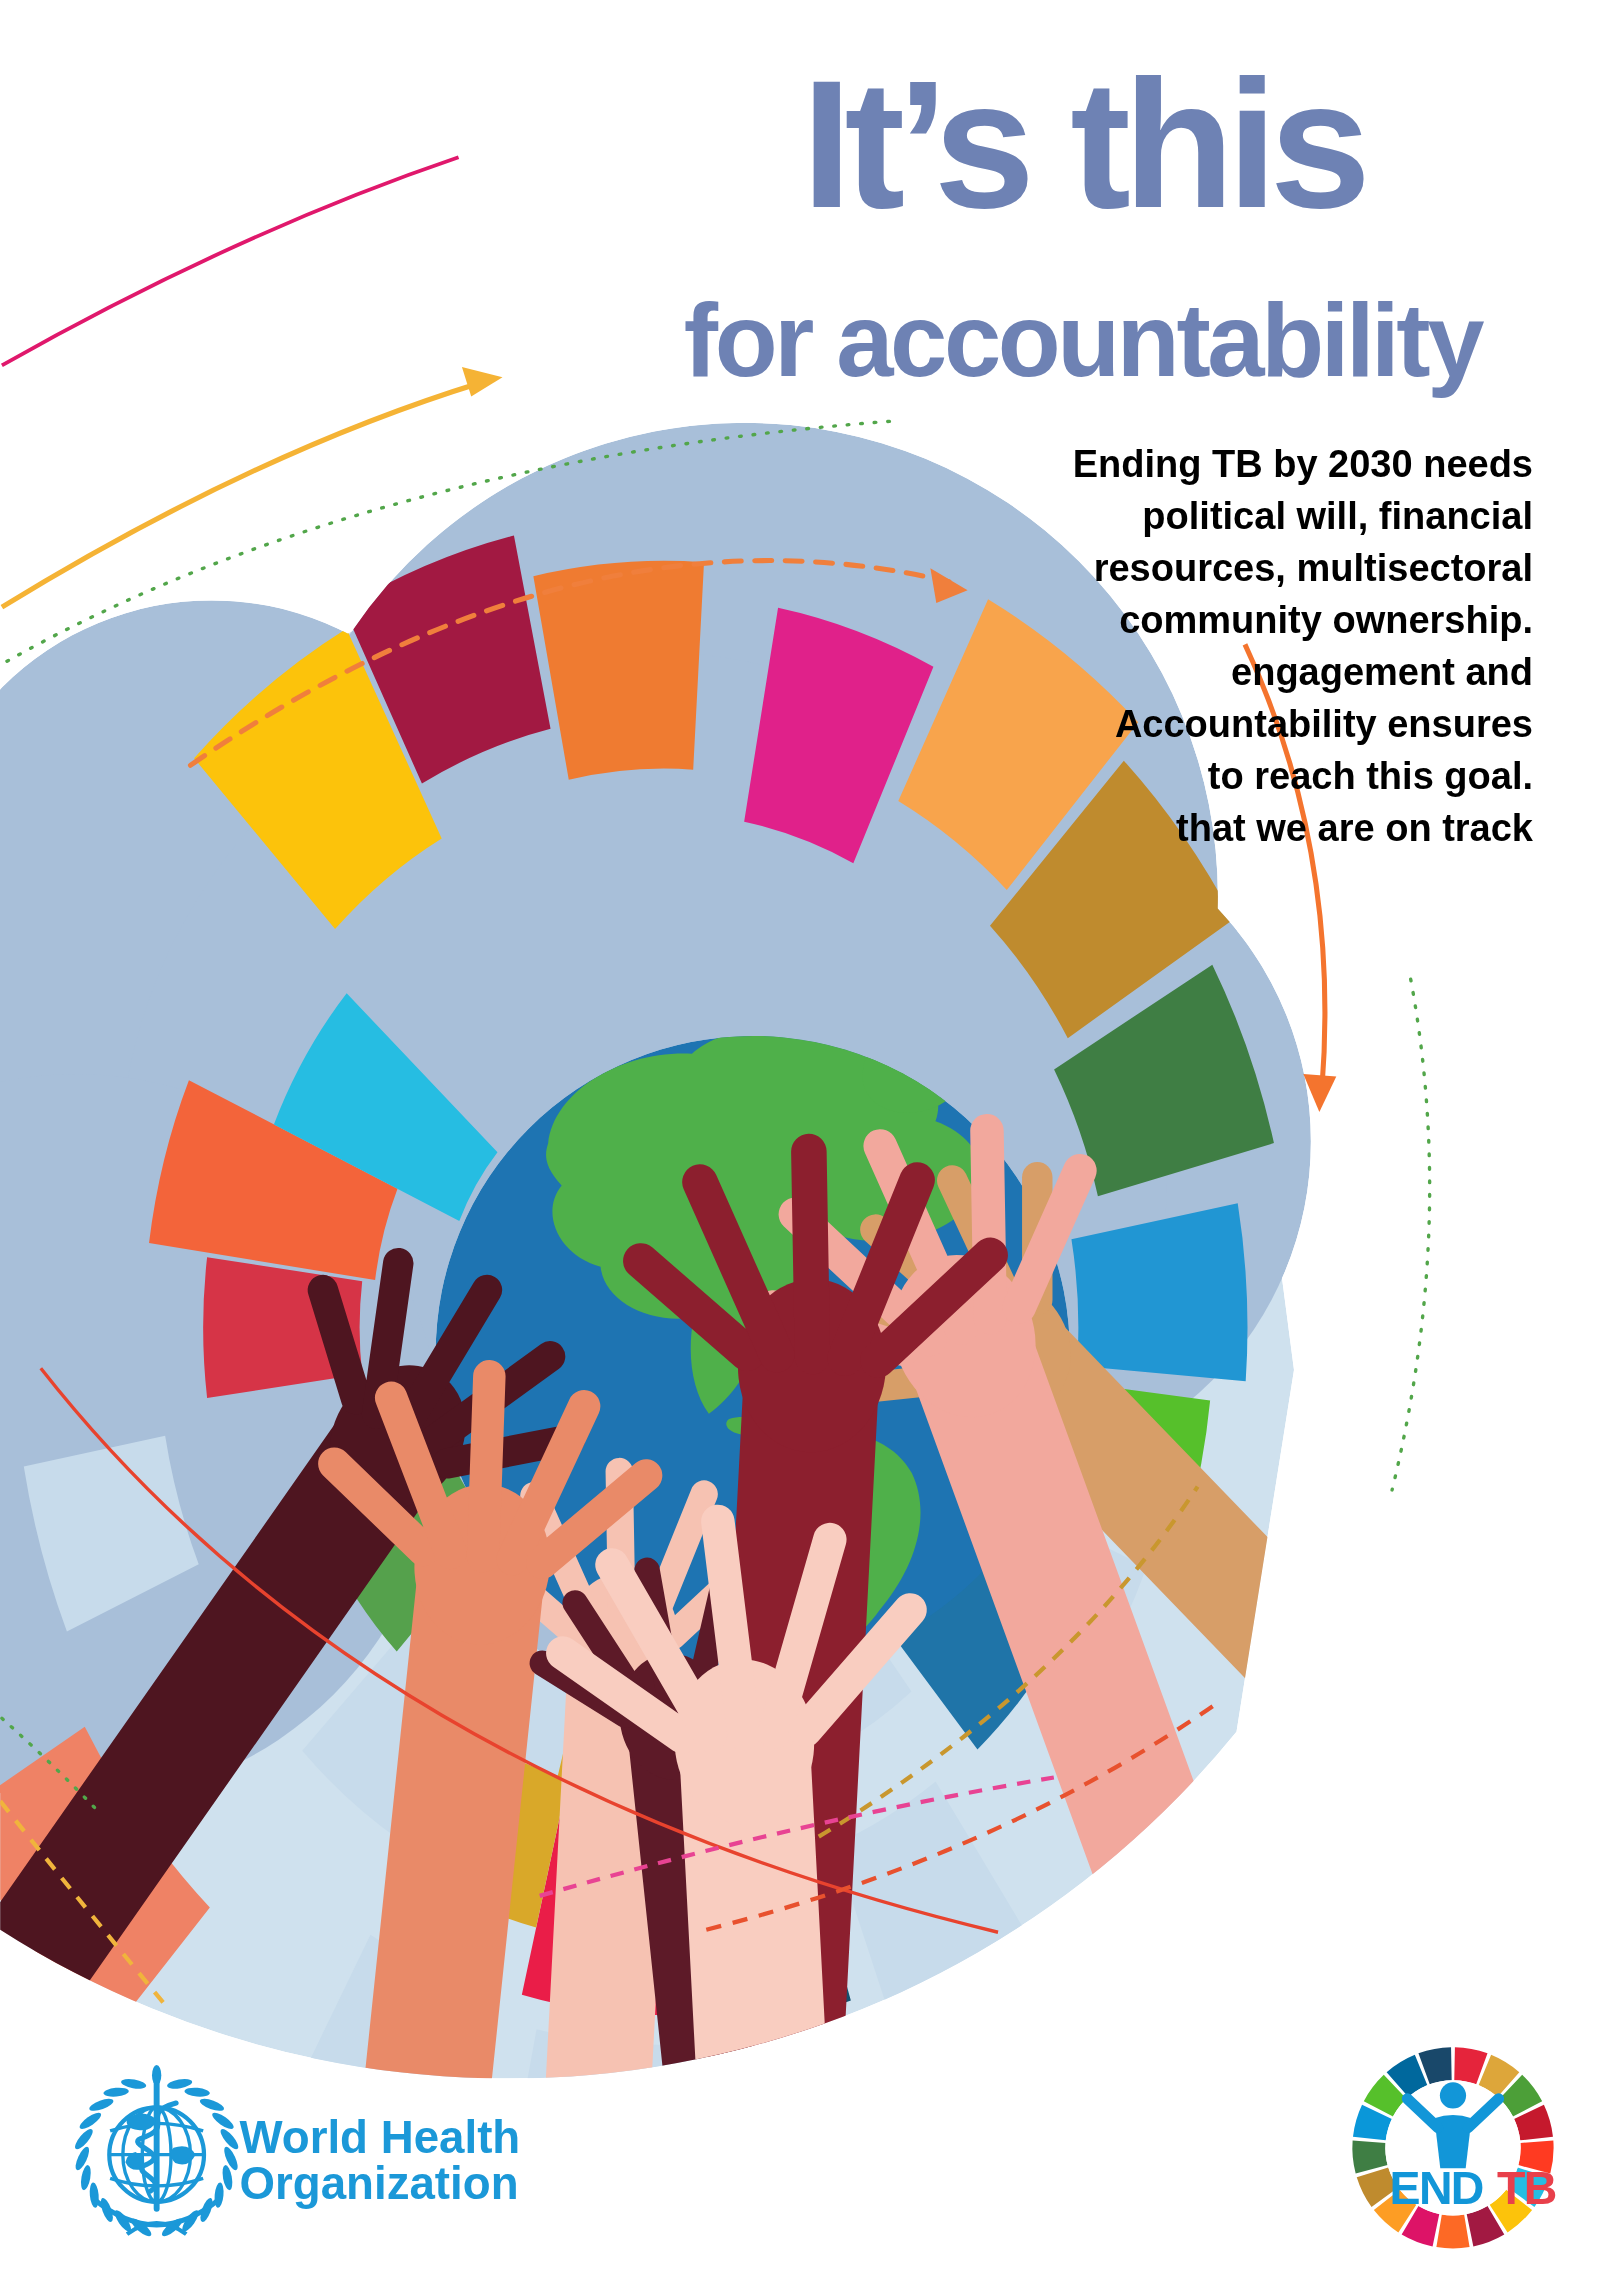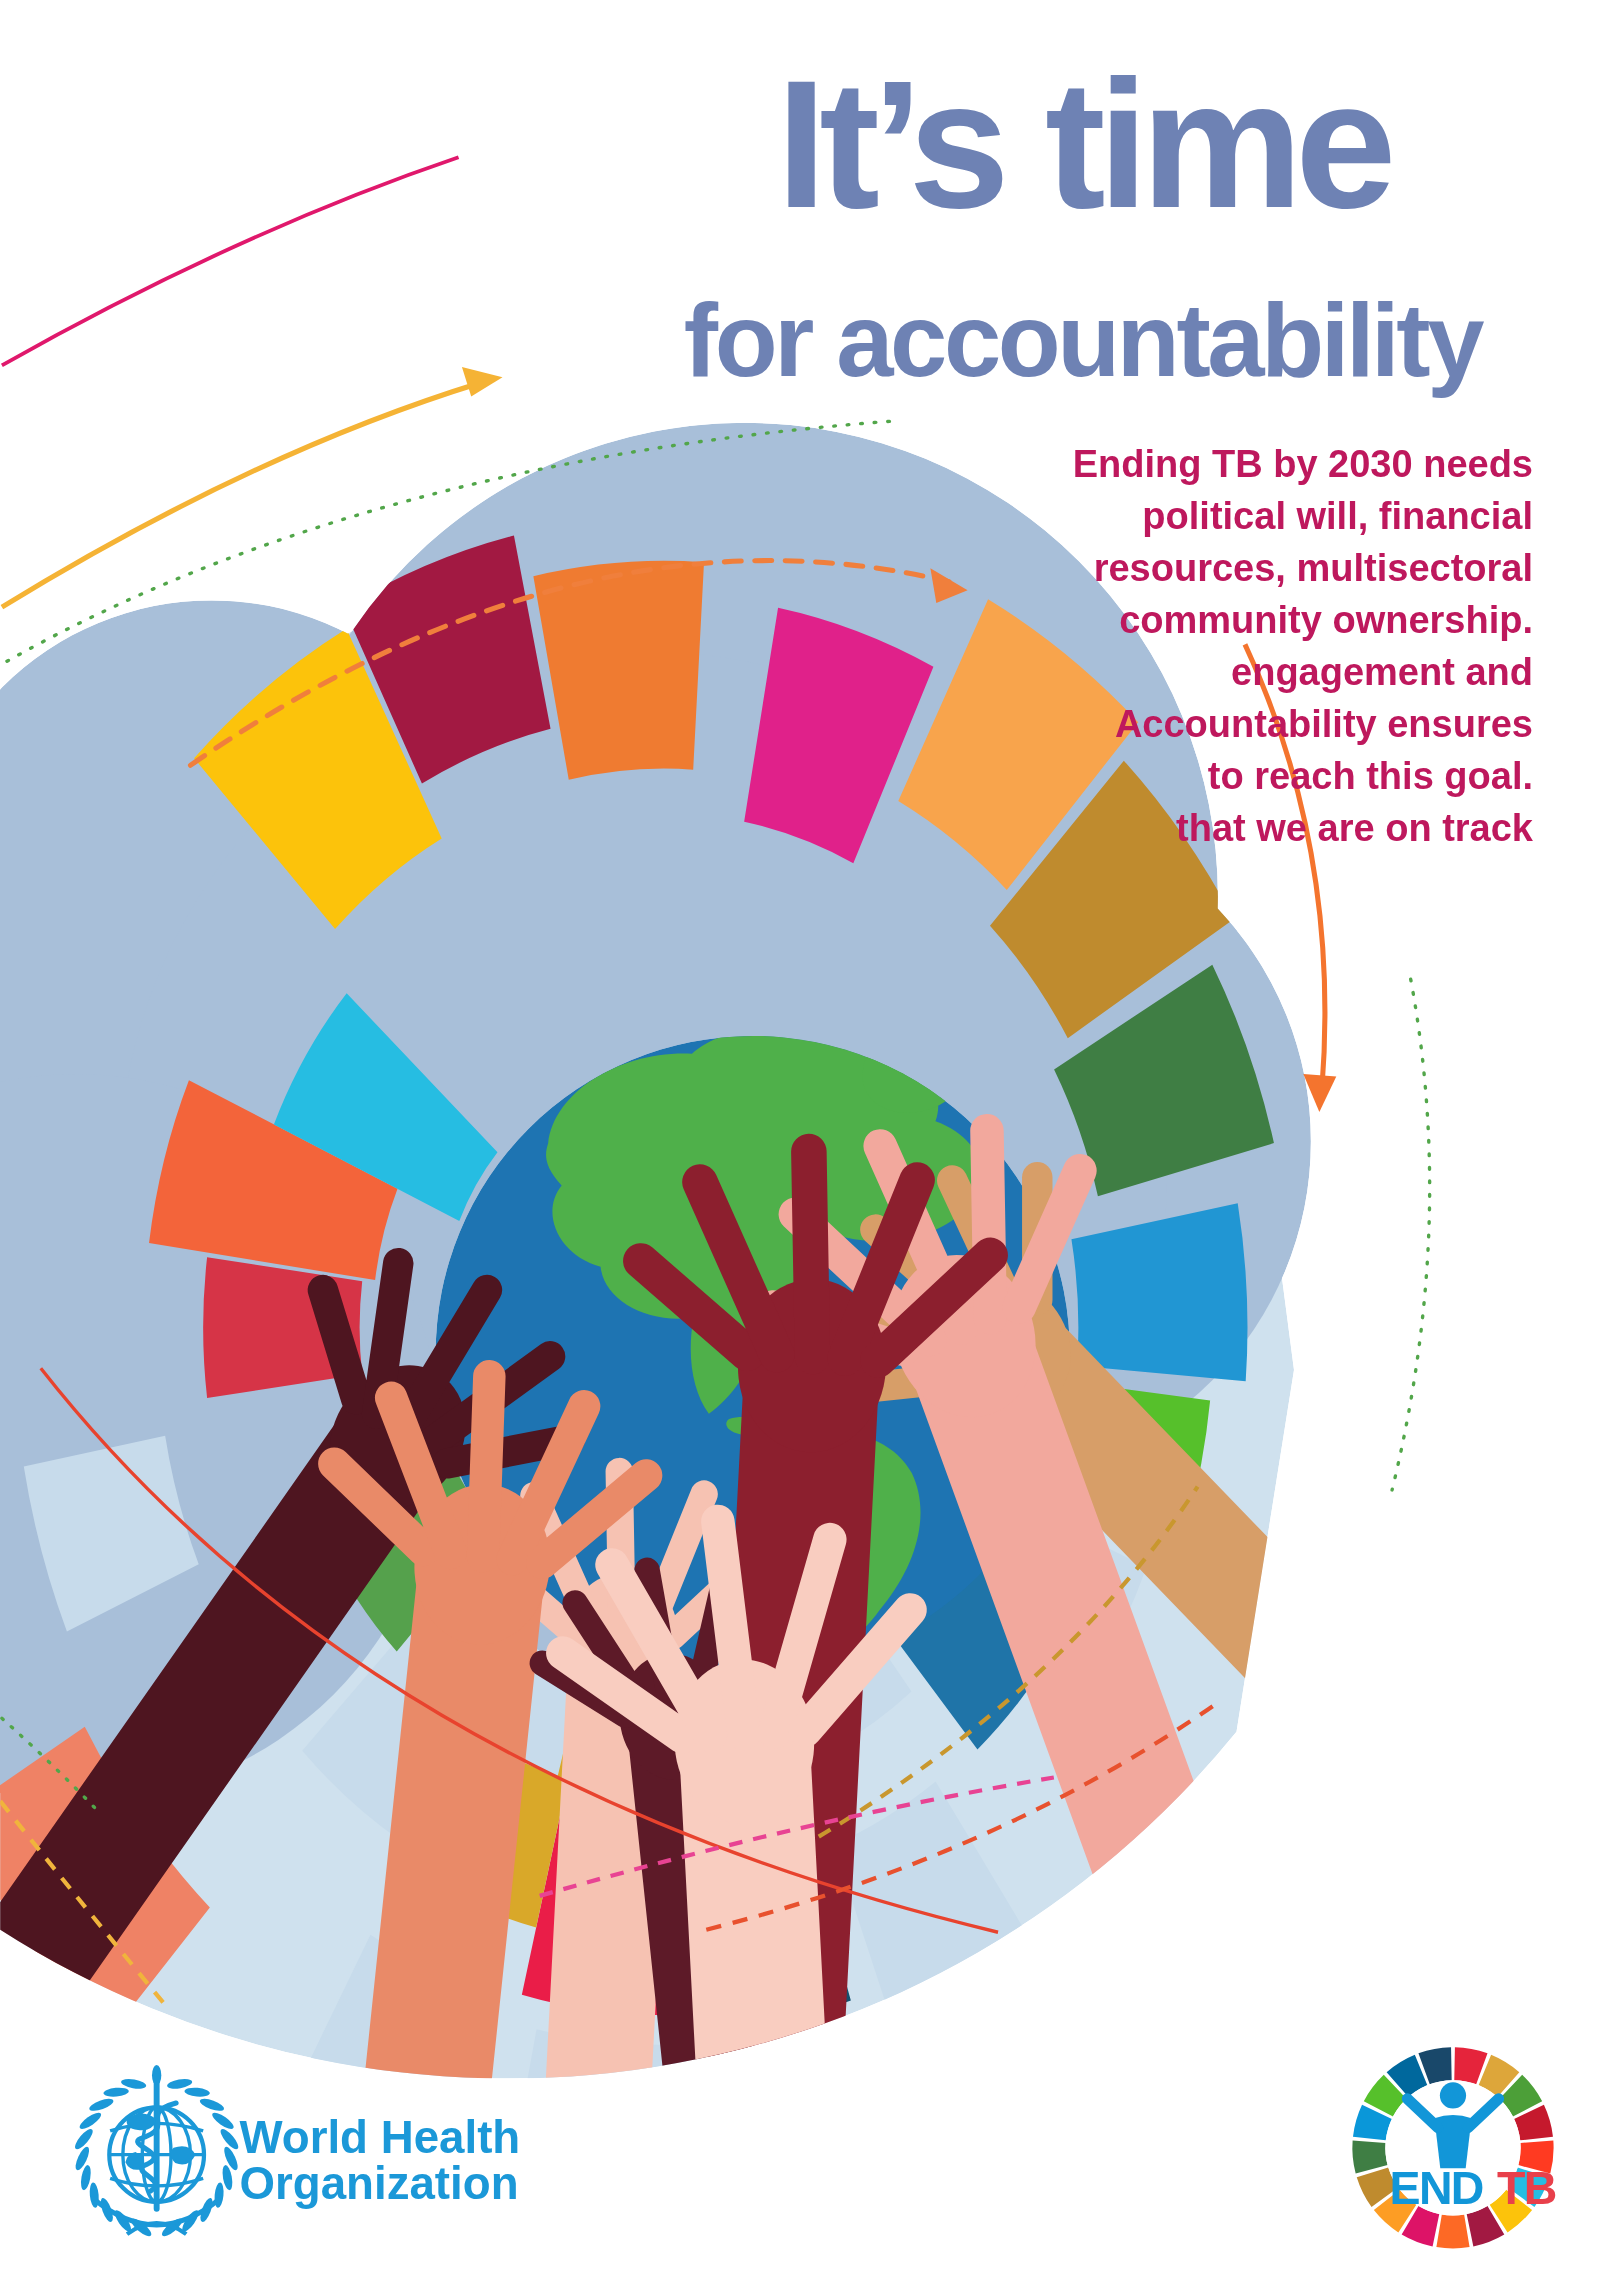--- a/index.html
+++ b/index.html
@@ -4,21 +4,21 @@
 <style>
   html,body{margin:0;padding:0;background:#ffffff;}
   .poster{position:relative;width:1624px;height:2295px;background:#ffffff;
           font-family:"Liberation Sans",sans-serif;overflow:hidden;}
   svg.art{position:absolute;left:0;top:0;}
   .title{position:absolute;left:541px;width:1083px;text-align:center;
          color:#6e82b4;font-weight:bold;}
   .t1{top:49px;font-size:182px;letter-spacing:-7.6px;line-height:1.05;}
   .t2{top:248px;font-size:103px;letter-spacing:-3.4px;line-height:1;margin-top:41px;}
   .lead{position:absolute;top:438px;right:91px;width:643px;text-align:right;
-        color:#be185d;font-weight:bold;font-size:38px;line-height:52px;}
+        color:#000000;font-weight:bold;font-size:38px;line-height:52px;}
 </style>
 </head>
 <body>
 
 <div class="poster">
 
   <svg id="art" class="art" width="1624" height="2295" viewBox="0 0 1920 2714">
       <defs>
         <clipPath id="blob">
           <path d="M 0,1150 L 150,900 L 600,640 L 1100,700 L 1462,1100 L 1530,1620 L 1462,2048 A 1111 1111 0 0 1 0,2282 Z"></path>
@@ -225,21 +225,21 @@
         <circle cx="1718" cy="2540" r="80" fill="#ffffff"></circle>
         <circle cx="1718" cy="2478" r="15.5" fill="#1296d8"></circle>
         <path d="M 1696,2505 Q 1718,2497 1740,2505 L 1733,2564 L 1703,2564 Z" fill="#1296d8"></path>
         <line x1="1700" y1="2516" x2="1664" y2="2482" stroke="#1296d8" stroke-width="13" stroke-linecap="round"></line>
         <line x1="1736" y1="2516" x2="1772" y2="2482" stroke="#1296d8" stroke-width="13" stroke-linecap="round"></line>
         <text x="1643" y="2606" font-size="55" font-weight="bold" letter-spacing="-2" fill="#1296d8">END</text>
         <text x="1770" y="2606" font-size="55" font-weight="bold" letter-spacing="-2" fill="#e8404b">TB</text>
       </g>
     </svg>
 
-  <div class="title t1">It’s time</div>
+  <div class="title t1">It’s this</div>
   <div class="title t2">for accountability</div>
 
   <div class="lead">
     <div>Ending TB by 2030 needs</div>
     <div>political will, financial</div>
     <div>resources, multisectoral</div>
     <div>community ownership.</div>
     <div>engagement and</div>
     <div>Accountability ensures</div>
     <div>to reach this goal.</div>

